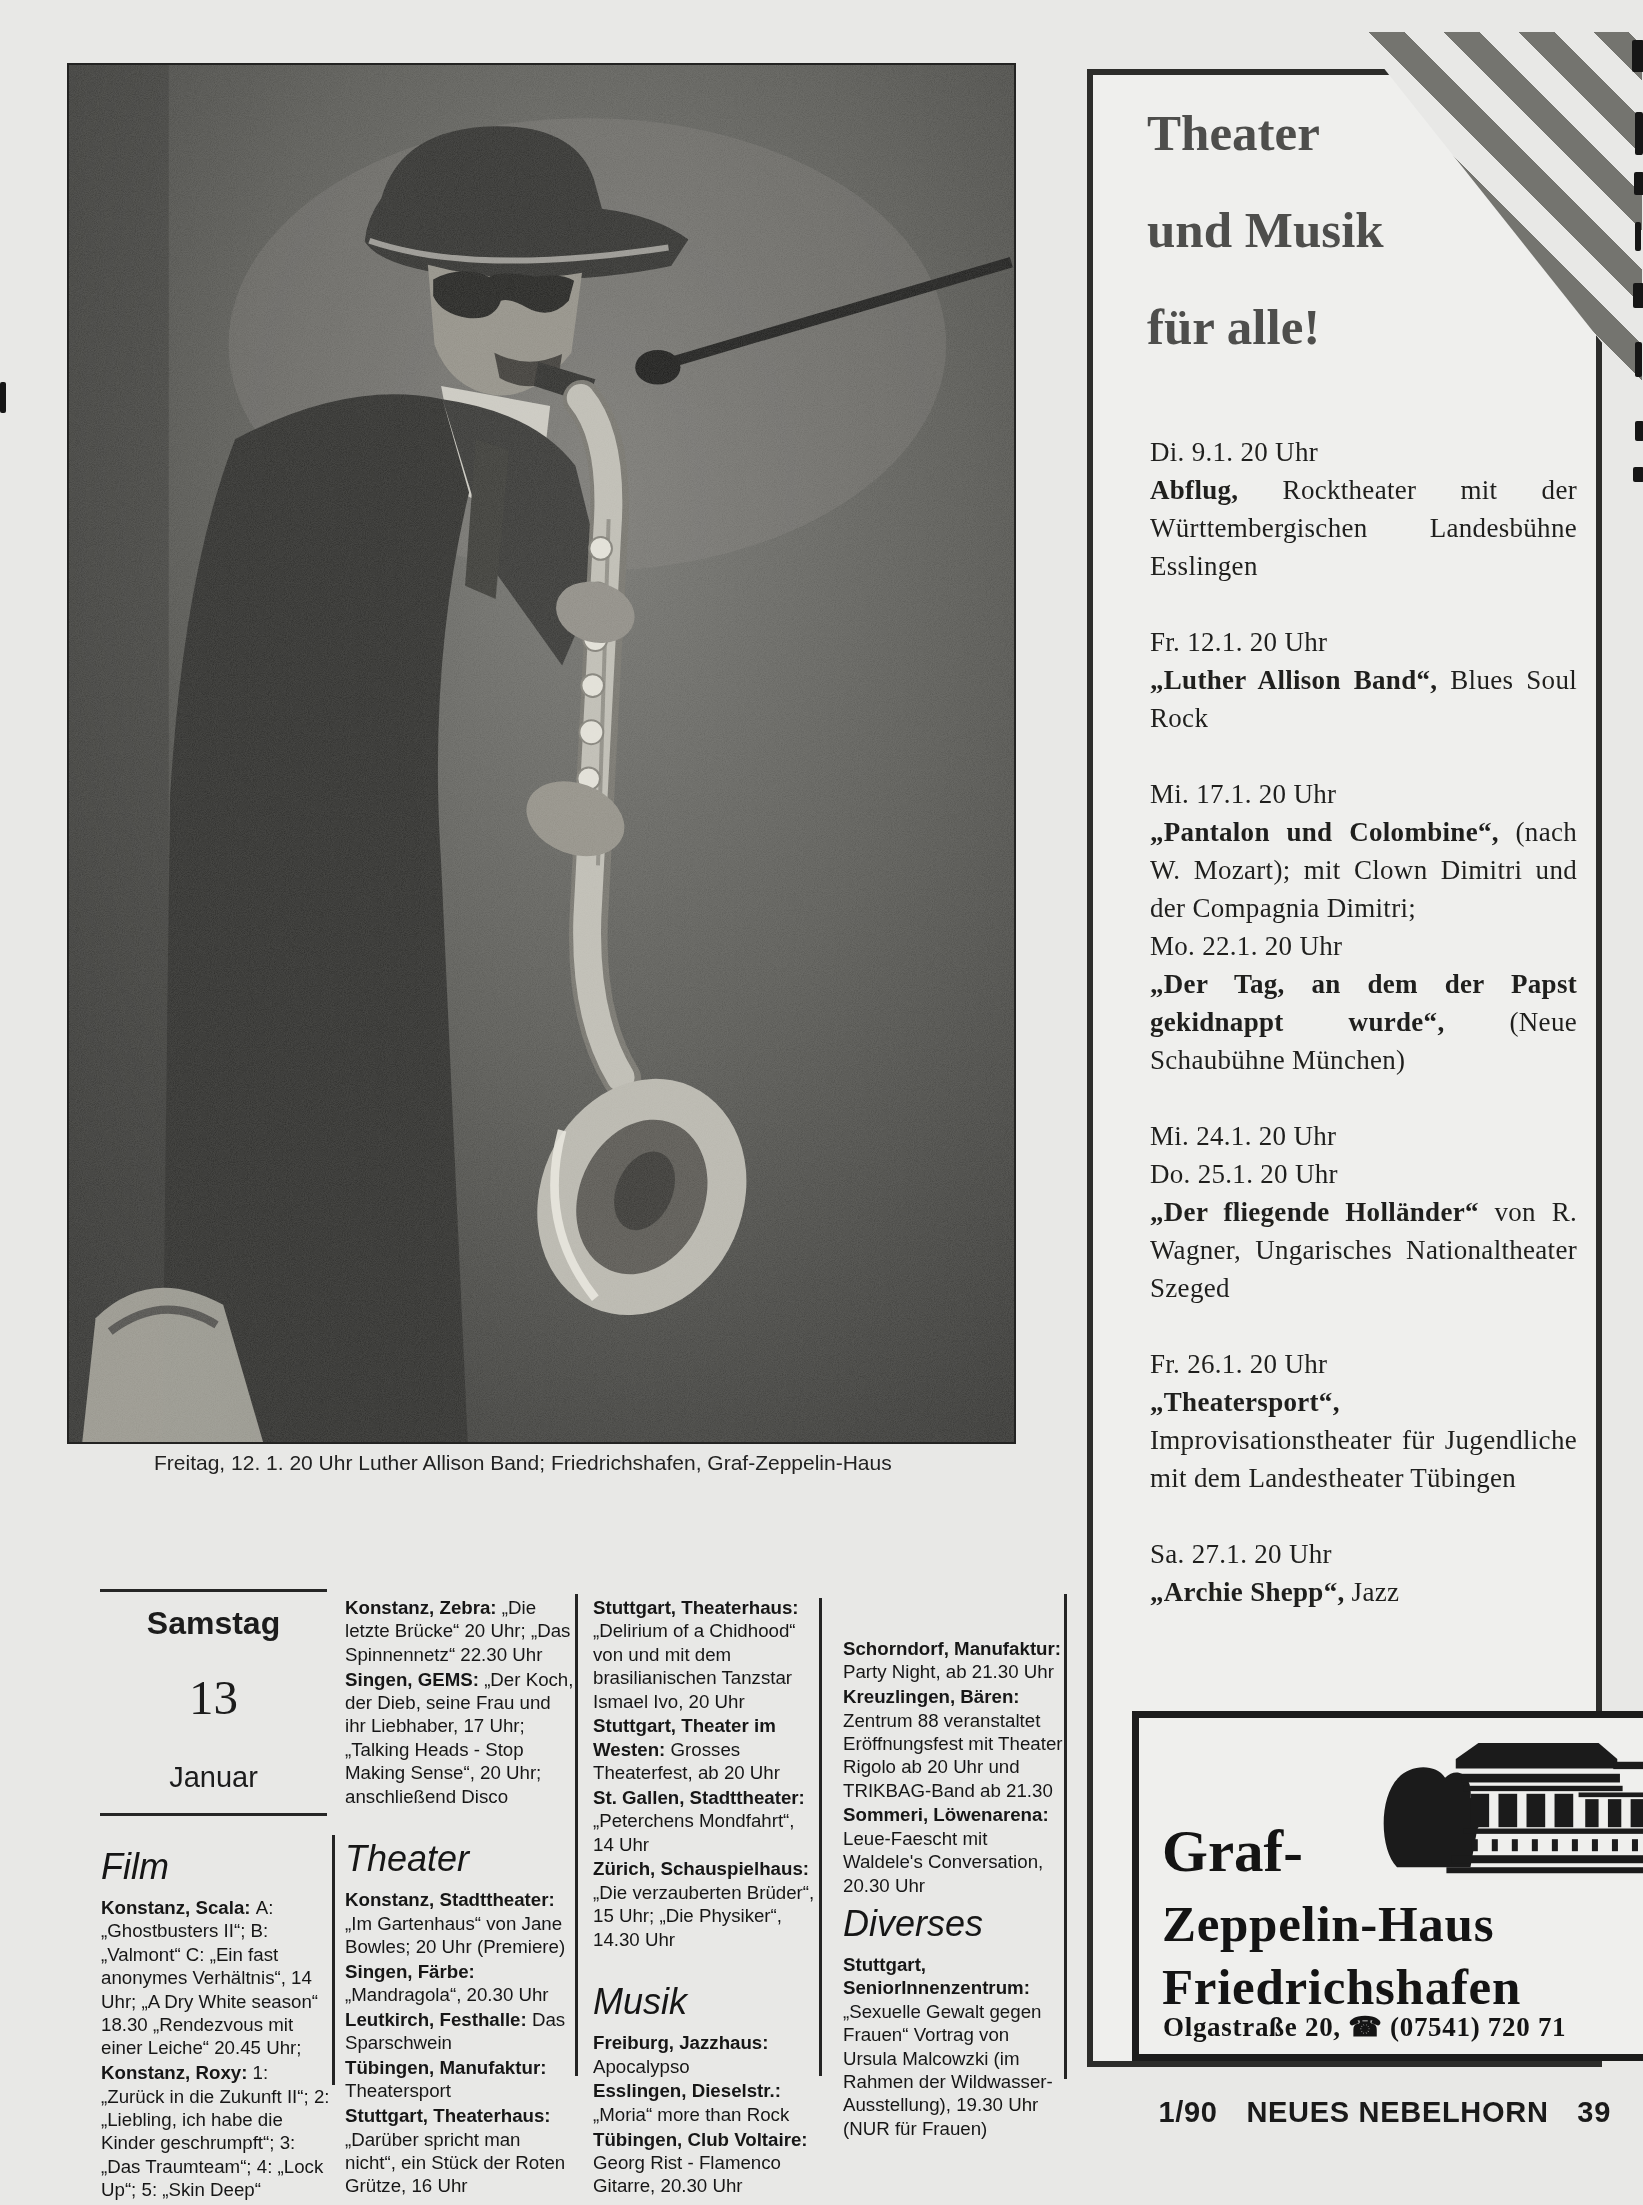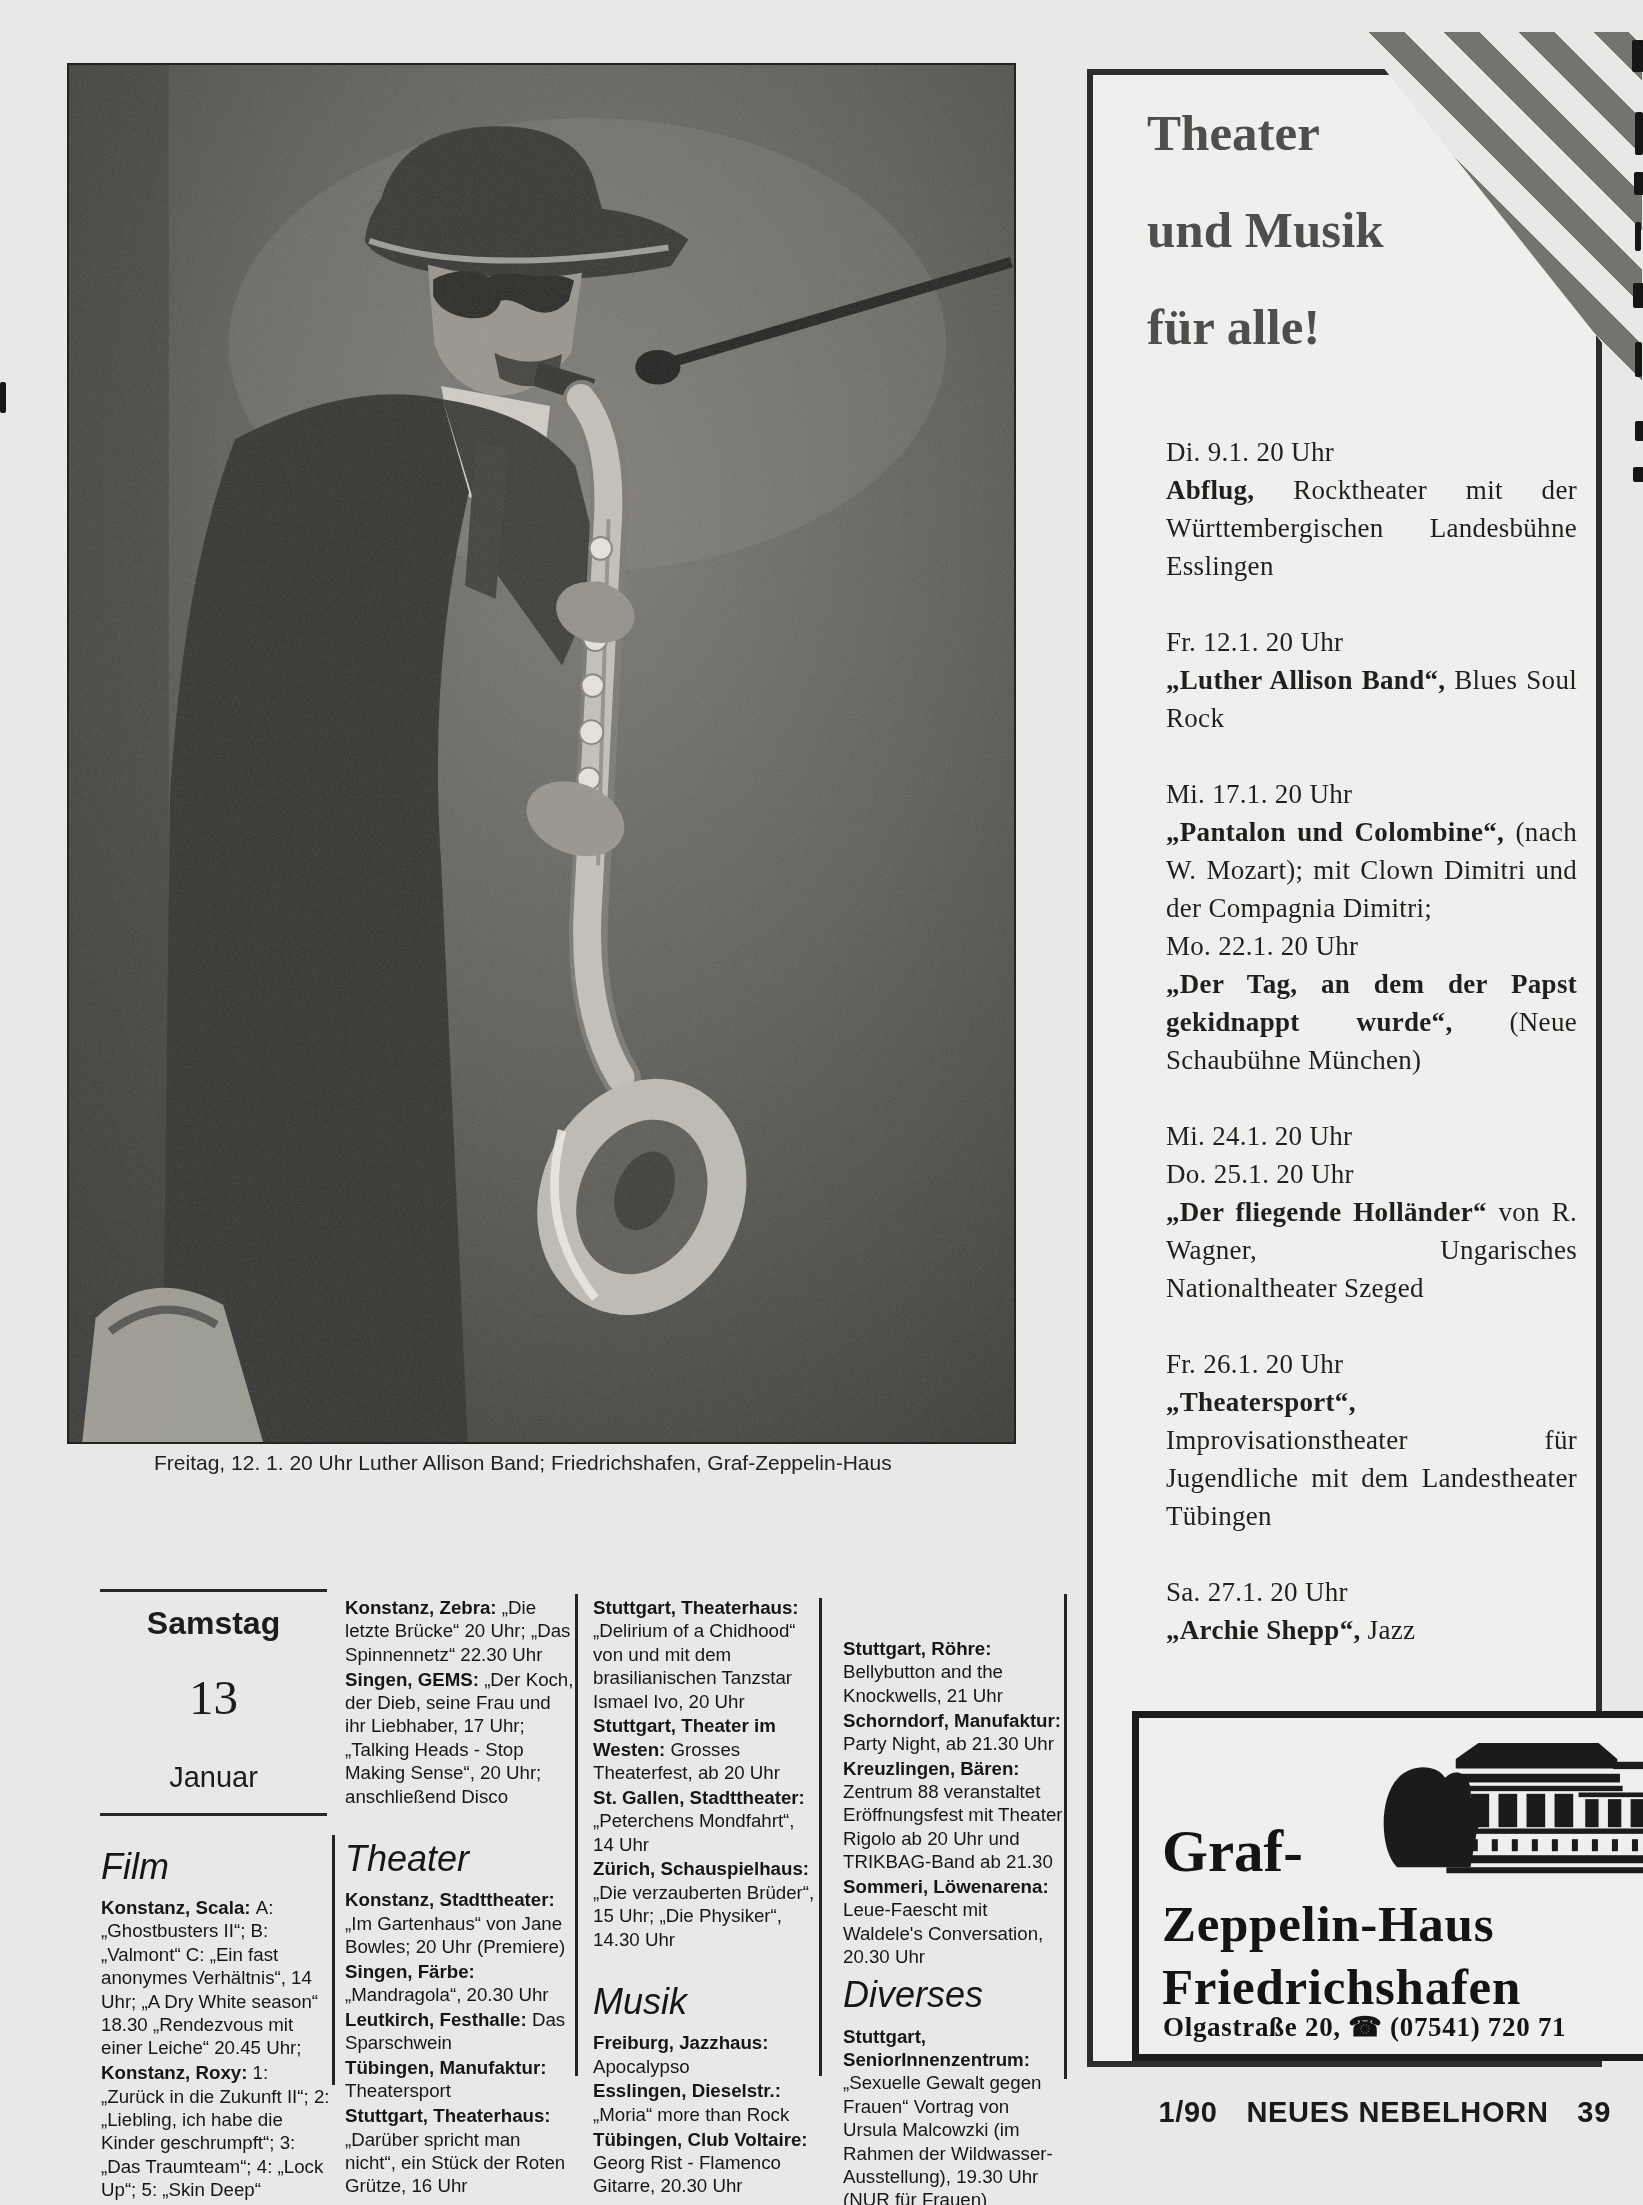--- a/index.html
+++ b/index.html
@@ -40,21 +40,21 @@
   .stripes{position:absolute;left:1355px;top:32px;width:287px;height:361px;z-index:3;
            background-color:#e8e8e6;
            background-image:repeating-linear-gradient(45deg,#74746f 0 25px,rgba(0,0,0,0) 25px 53px);
            clip-path:polygon(0 0,100% 0,100% 100%);}
   .ad-title{position:absolute;left:1147px;top:85px;z-index:2;
             font-family:"Liberation Serif",serif;font-weight:bold;
             font-size:51px;line-height:97px;color:#4e4e4c;}
   .ad-events{position:absolute;left:1150px;top:433px;width:427px;
              font-family:"Liberation Serif",serif;font-size:27px;line-height:38px;
              letter-spacing:0.3px;color:#1f1f1d;}
-  .event{margin-top:38px;margin-left:16px;}
+  .event{margin-top:38px;}
   .event:first-child,.event.nogap{margin-top:0;}
   .ev-date{white-space:nowrap;}
   .ev-body{margin:0;text-align:justify;}
   .ev-body .evb{font-weight:bold;}
 
   
   .gzh{position:absolute;left:1132px;top:1711px;width:548px;height:350px;z-index:2;
        border:7.3px solid #1c1c1c;background:#efefed;box-sizing:border-box;
        font-family:"Liberation Serif",serif;color:#141414;}
   .gzh-building{position:absolute;right:9.3px;top:17.4px;width:287px;height:157px;}
@@ -162,21 +162,20 @@
       <p class="entry"><b>Stuttgart, Theaterhaus: </b>„Delirium of a Chidhood“ von und mit dem brasilianischen Tanzstar Ismael Ivo, 20 Uhr</p>
       <p class="entry"><b>Stuttgart, Theater im Westen: </b>Grosses Theaterfest, ab 20 Uhr</p>
       <p class="entry"><b>St. Gallen, Stadttheater: </b>„Peterchens Mondfahrt“, 14 Uhr</p>
       <p class="entry"><b>Zürich, Schauspielhaus: </b>„Die verzauberten Brüder“, 15 Uhr; „Die Physiker“, 14.30 Uhr</p>
       <div class="lheading gap">Musik</div>
       <p class="entry"><b>Freiburg, Jazzhaus: </b>Apocalypso</p>
       <p class="entry"><b>Esslingen, Dieselstr.: </b>„Moria“ more than Rock</p>
       <p class="entry"><b>Tübingen, Club Voltaire: </b>Georg Rist - Flamenco Gitarre, 20.30 Uhr</p>
     </div>
   <div class="col col4" id="col-3">
-      <p class="entry"><b>Stuttgart, Röhre: </b>Bellybutton and the Knockwells, 21 Uhr</p>
       <p class="entry"><b>Schorndorf, Manufaktur: </b>Party Night, ab 21.30 Uhr</p>
       <p class="entry"><b>Kreuzlingen, Bären: </b>Zentrum 88 veranstaltet Eröffnungsfest mit Theater Rigolo ab 20 Uhr und TRIKBAG-Band ab 21.30</p>
       <p class="entry"><b>Sommeri, Löwenarena: </b>Leue-Faescht mit Waldele's Conversation, 20.30 Uhr</p>
       <div class="lheading">Diverses</div>
       <p class="entry"><b>Stuttgart, SeniorInnenzentrum: </b>„Sexuelle Gewalt gegen Frauen“ Vortrag von Ursula Malcowzki (im Rahmen der Wildwasser-Ausstellung), 19.30 Uhr (NUR für Frauen)</p>
     </div>
 
   <div class="vline" style="left:332px;top:1835px;height:250px;"></div>
   <div class="vline" style="left:575px;top:1594px;height:482px;"></div>
   <div class="vline" style="left:819px;top:1598px;height:478px;"></div>

